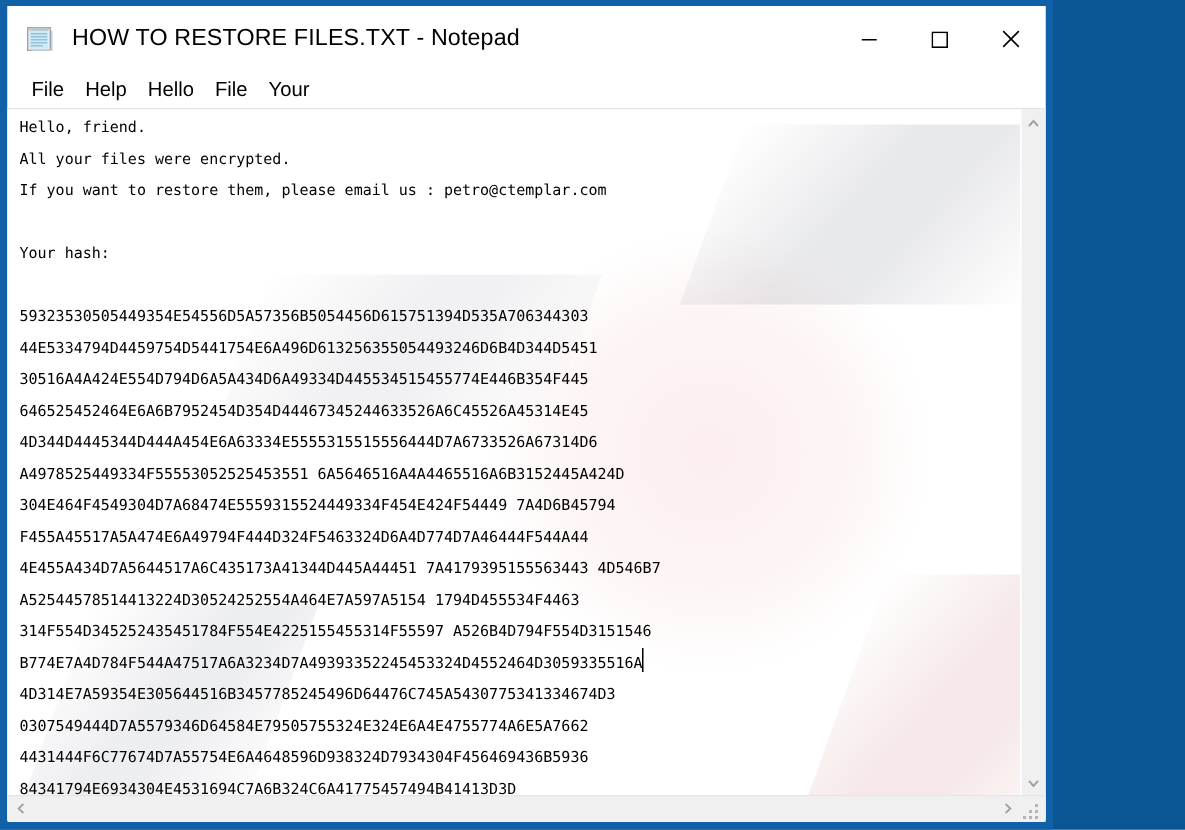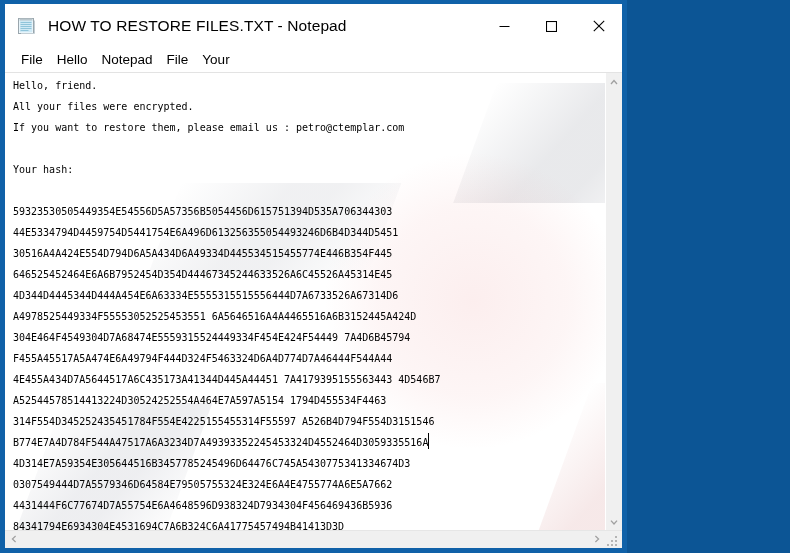--- a/index.html
+++ b/index.html
@@ -9,21 +9,21 @@
     height: 553px;
     overflow: hidden;
     background: #0c5595;
     font-family: "Liberation Sans", sans-serif;
   }
 
   
   #window {
     position: absolute;
     left: 0; top: 0;
-    width: 627px;
+    width: 702px;
     height: 553px;
     background: #1061a8;
     padding: 4px 5px 6px 5px;
   }
 
   #window-inner {
     width: 100%;
     height: 100%;
     background: #ffffff;
     display: flex;
@@ -272,22 +272,22 @@
           <svg class="icon-svg" width="12" height="12" viewBox="0 0 12 12">
             <line x1="0.8" y1="0.8" x2="11.2" y2="11.2" stroke="#000" stroke-width="1.1"></line>
             <line x1="11.2" y1="0.8" x2="0.8" y2="11.2" stroke="#000" stroke-width="1.1"></line>
           </svg>
         </button>
       </div>
     </div>
 
     <div id="menubar">
       <div class="menu-item">File</div>
+      <div class="menu-item">Help</div>
       <div class="menu-item">Hello</div>
-      <div class="menu-item">Notepad</div>
       <div class="menu-item">File</div>
       <div class="menu-item">Your</div>
     </div>
 
     <div id="editor-area">
       <div id="editor-row">
 
         <div id="text-surface">
           <div class="wm wm-2"></div>
           <div class="wm wm-5"></div>

